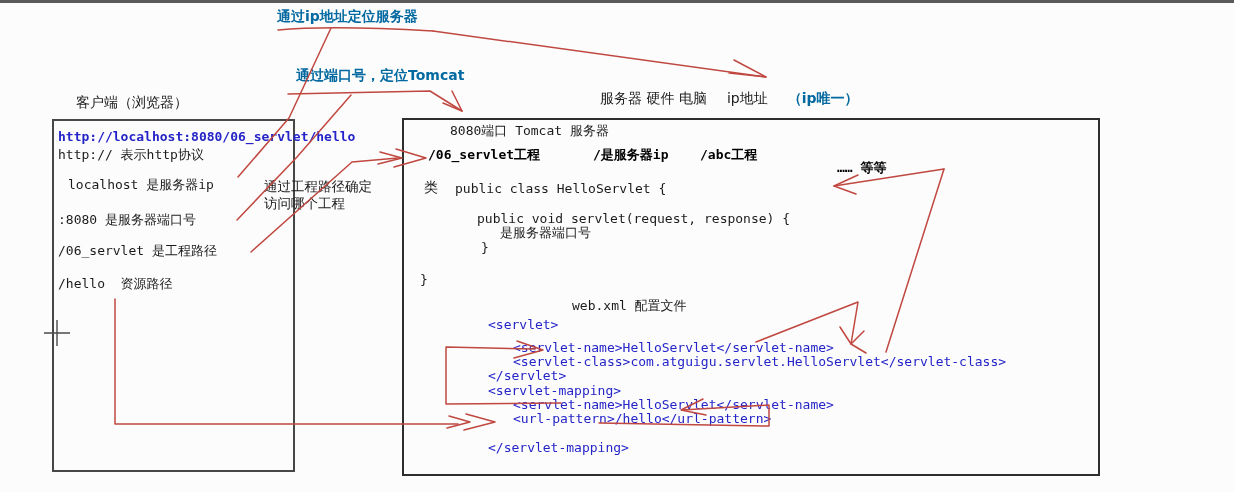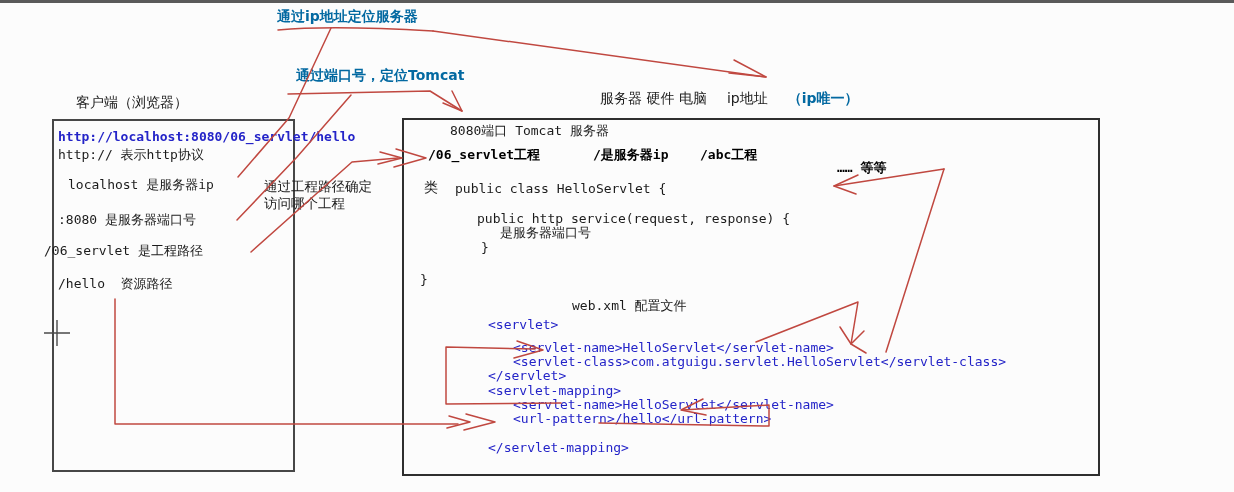--- a/index.html
+++ b/index.html
@@ -31,37 +31,37 @@
   <div class="layer">
 
     <div class="txt cn lblblue" style="left:277px;top:9px;">通过ip地址定位服务器</div>
     <div class="txt cn lblblue" style="left:296px;top:68px;text-align:center;">通过端口号，定位Tomcat</div>
 
     <div class="txt cn" style="left:76px;top:95px;">客户端（浏览器）</div>
     <div class="txt mono blue bold" style="left:58px;top:129px;">http://localhost:8080/06_servlet/hello</div>
     <div class="txt mono" style="left:58px;top:147px;">http:// 表示http协议</div>
     <div class="txt mono" style="left:68px;top:177px;">localhost 是服务器ip</div>
     <div class="txt mono" style="left:58px;top:212px;">:8080 是服务器端口号</div>
-    <div class="txt mono" style="left:44px;top:243px;">/06_servlet 是工程路径</div>
+    <div class="txt mono" style="left:58px;top:243px;">/06_servlet 是工程路径</div>
     <div class="txt mono" style="left:58px;top:276px;">/hello  资源路径</div>
 
     <div class="txt" style="left:264px;top:179px;font-size:13.5px;">通过工程路径确定</div>
     <div class="txt" style="left:264px;top:196px;font-size:13.5px;">访问哪个工程</div>
 
     <div class="txt cn" style="left:600px;top:91px;"><span>服务器 硬件 电脑</span><span style="margin-left:20px;">ip地址</span><span class="lblblue" style="margin-left:20px;">（ip唯一）</span></div>
 
     <div class="txt mono" style="left:450px;top:123px;">8080端口 Tomcat 服务器</div>
     <span class="txt mono red" style="left:428px;top:147px;">/06_servlet工程</span>
     <span class="txt mono red" style="left:593px;top:147px;">/是服务器ip</span>
     <span class="txt mono red" style="left:700px;top:147px;">/abc工程</span>
     <span class="txt mono red" style="left:837px;top:160px;">…… 等等</span>
 
     <div class="txt cn" style="left:424px;top:180px;">类</div>
     <div class="txt mono" style="left:455px;top:181px;">public class HelloServlet {</div>
-    <div class="txt mono" style="left:477px;top:211px;">public http service(request, response) {</div>
+    <div class="txt mono" style="left:477px;top:211px;">public void servlet(request, response) {</div>
     <div class="txt" style="left:500px;top:225px;">是服务器端口号</div>
     <div class="txt mono" style="left:481px;top:240px;">}</div>
     <div class="txt mono" style="left:420px;top:272px;">}</div>
 
     <div class="txt mono" style="left:572px;top:298px;">web.xml 配置文件</div>
 
     <div class="txt mono blue" style="left:488px;top:317px;">&lt;servlet&gt;</div>
     <div class="txt mono blue" style="left:513px;top:340px;">&lt;servlet-name&gt;HelloServlet&lt;/servlet-name&gt;</div>
     <div class="txt mono blue" style="left:513px;top:354px;">&lt;servlet-class&gt;com.atguigu.servlet.HelloServlet&lt;/servlet-class&gt;</div>
     <div class="txt mono blue" style="left:488px;top:368px;">&lt;/servlet&gt;</div>

